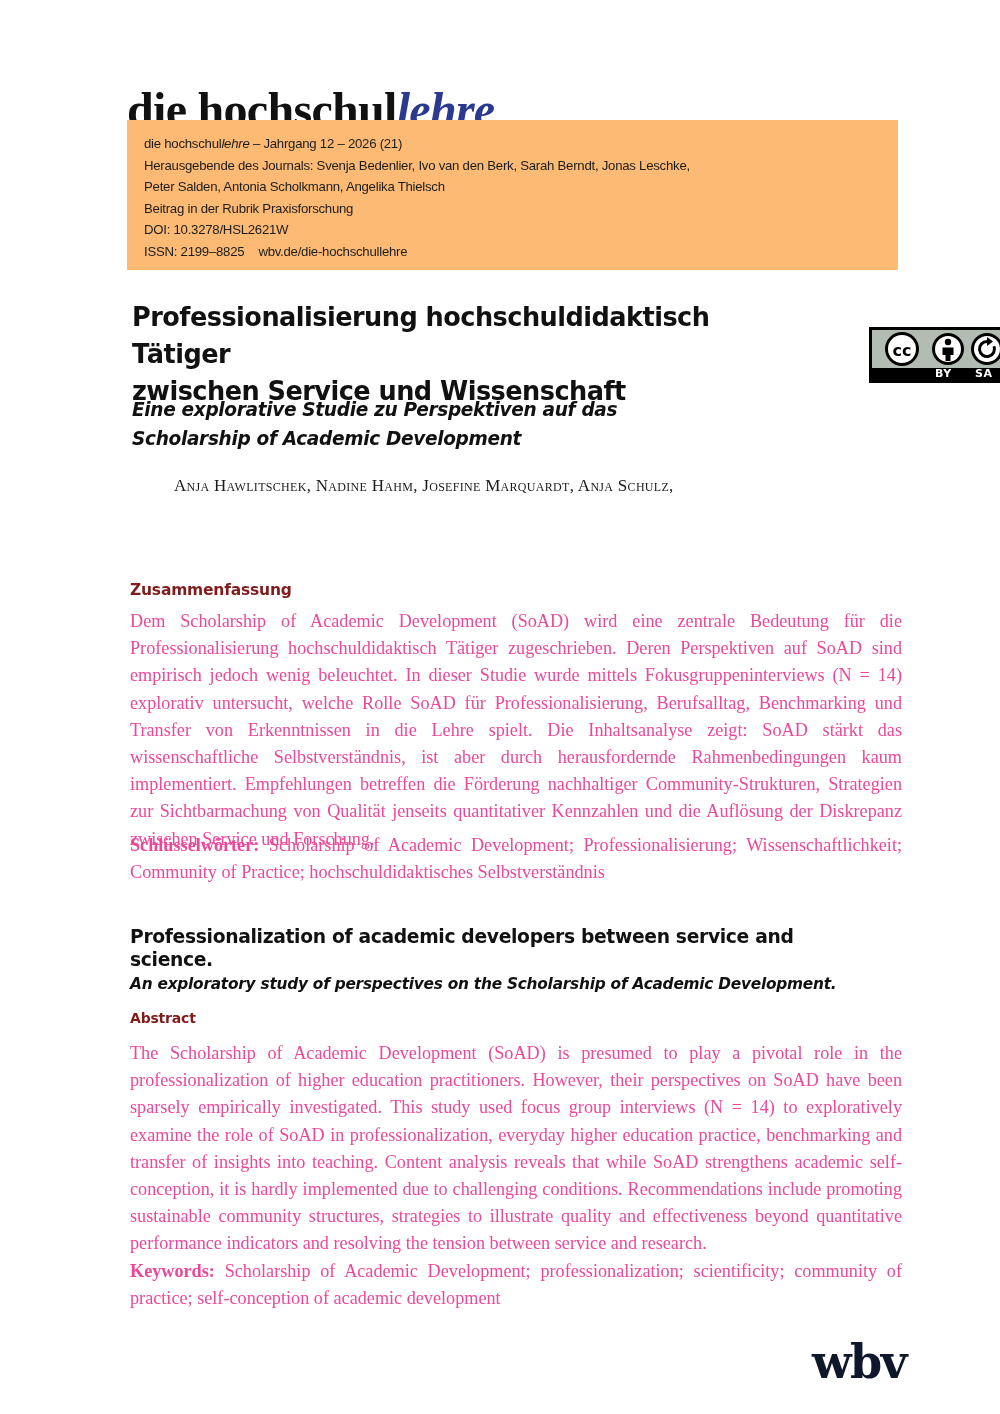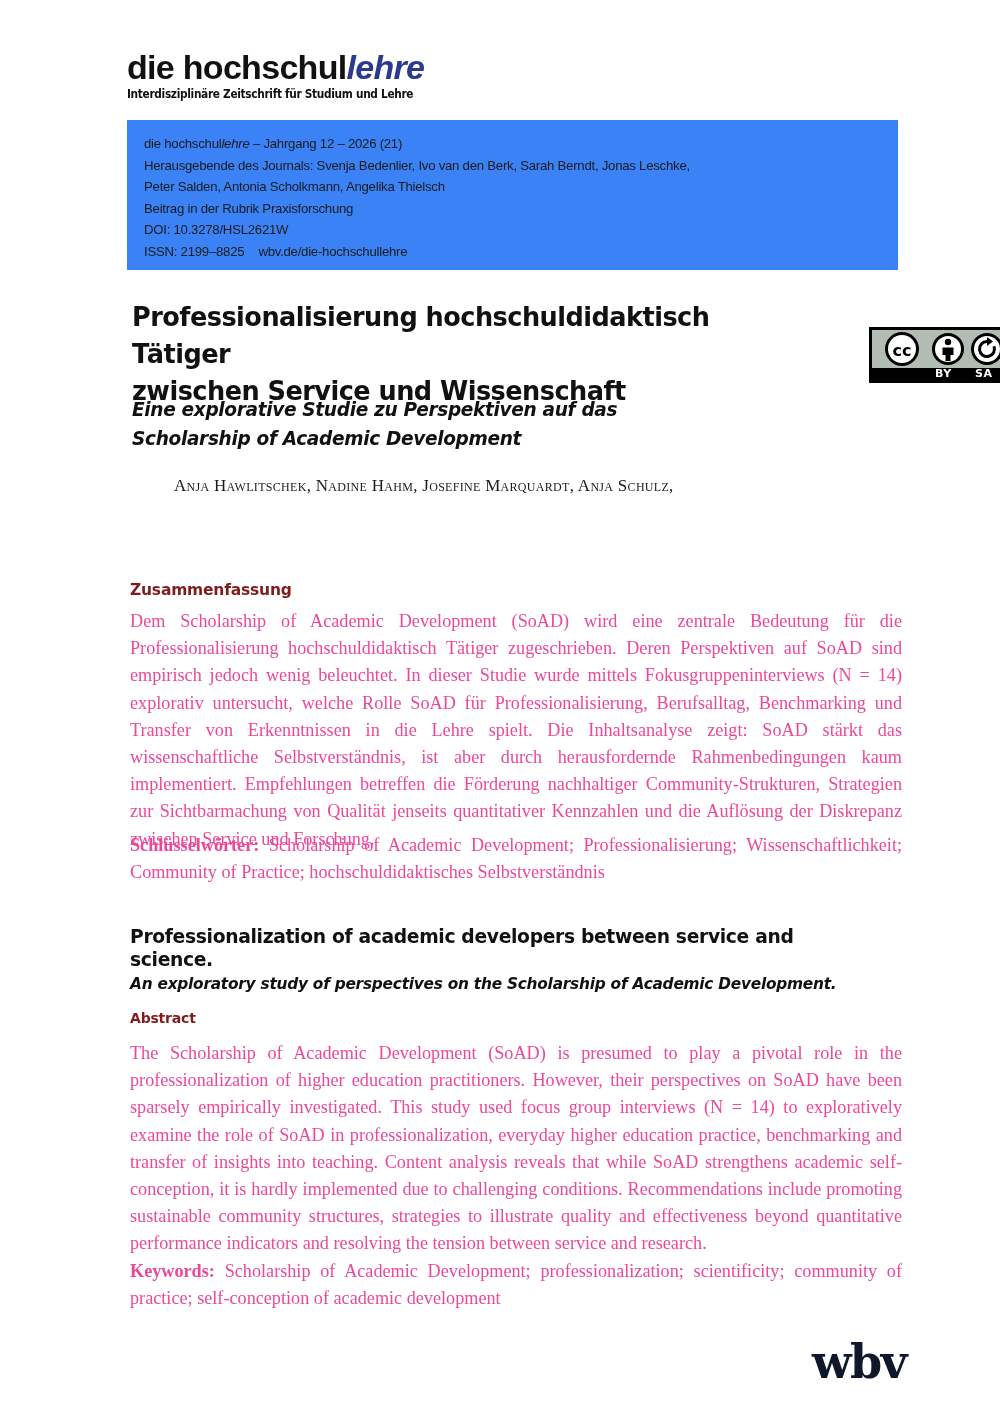--- a/index.html
+++ b/index.html
@@ -24,27 +24,28 @@
   }
 
   
   .masthead {
     position: absolute;
     left: 127px;
     top: 50px;
     width: 420px;
   }
   .masthead-title {
-    font-family: Liberation Sans, sans-serif;
-    font-weight: bold;
-    font-size: 34px;
+    font-family: Liberation Serif, serif;
+    font-weight: bold;
+    font-size: 48px;
     letter-spacing: -0.7px;
     line-height: 1.0;
     white-space: nowrap;
     color: #111111;
+    margin-top: 36px;
   }
   .masthead-title .lehre {
     font-style: italic;
     color: #2b3a8f;
   }
   .masthead-tagline {
     font-family: "DejaVu Sans", sans-serif;
     font-weight: bold;
     font-size: 11.4px;
     letter-spacing: -0.35px;
@@ -55,21 +56,21 @@
     white-space: nowrap;
   }
 
   
   .infobox {
     position: absolute;
     left: 127px;
     top: 120px;
     width: 771px;
     height: 150px;
-    background: #3b82f6;
+    background: #fdba74;
   }
   .infobox-text {
     position: absolute;
     left: 17px;
     top: 13px;
     width: 600px;
     font-family: "Liberation Sans", sans-serif;
     font-size: 13.2px;
     line-height: 21.5px;
     color: #1c1c1c;

